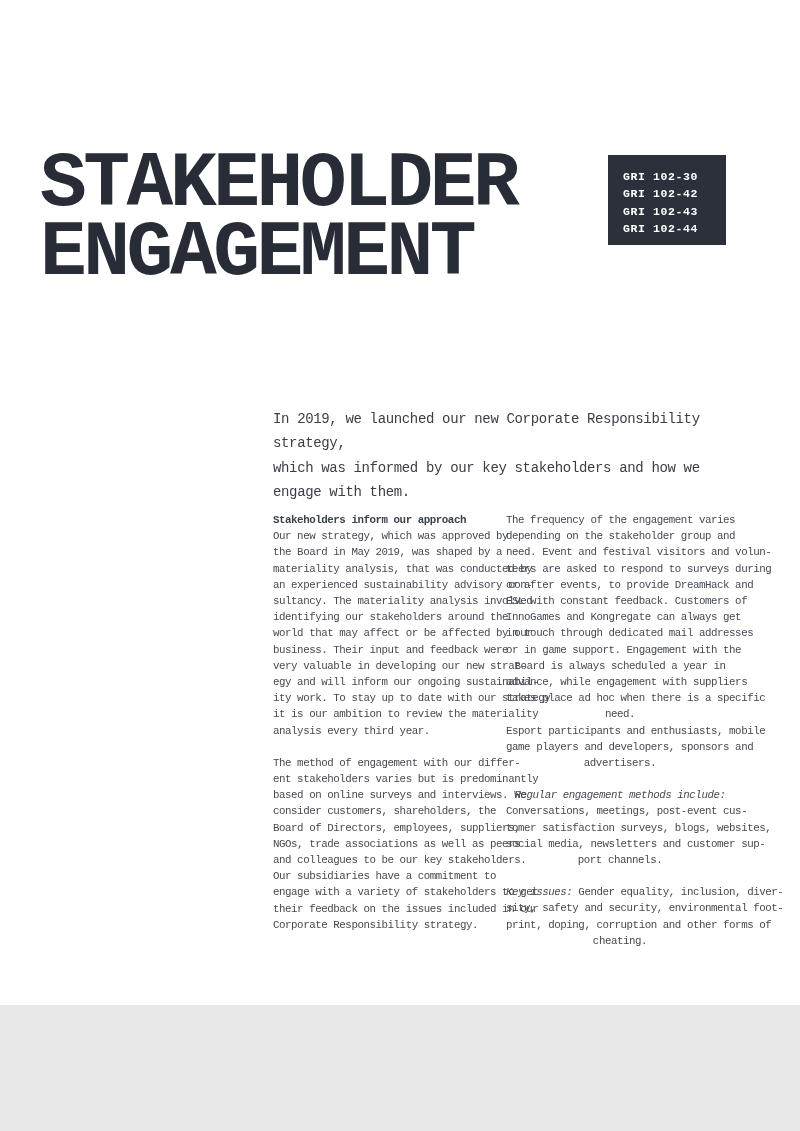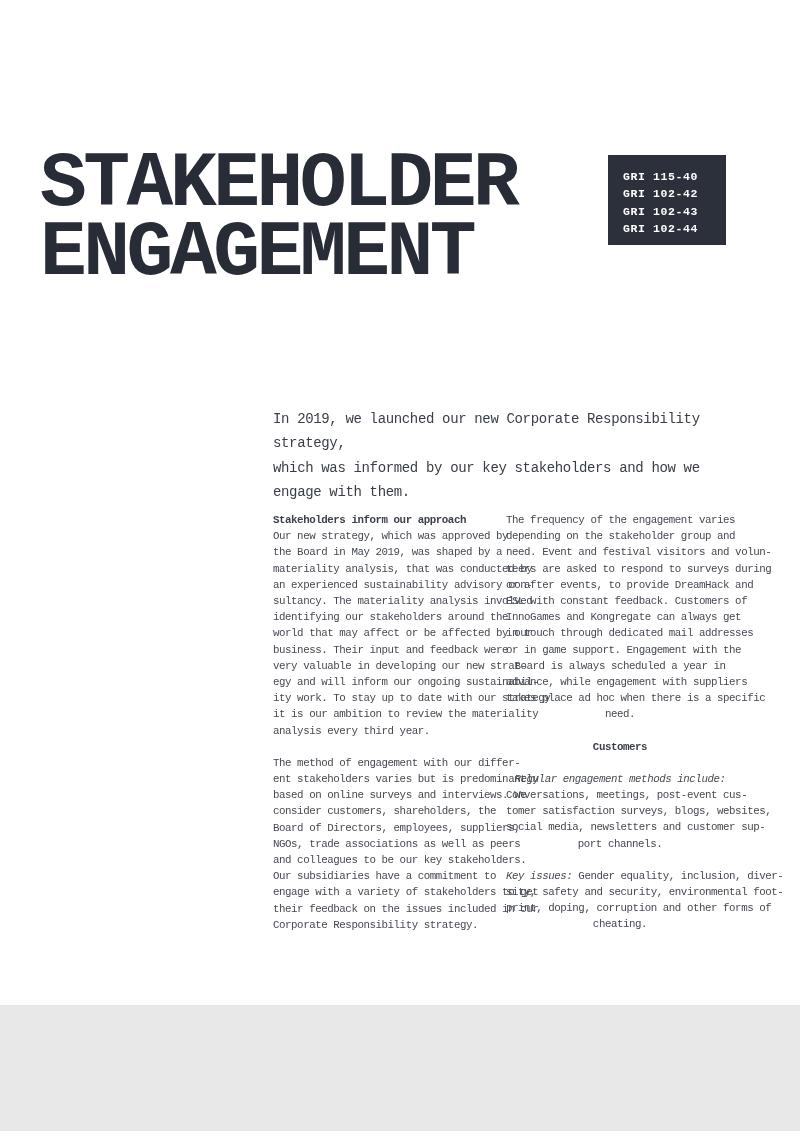--- a/index.html
+++ b/index.html
@@ -92,21 +92,21 @@
 </style>
 </head>
 <body>
 
 <div class="page">
 
   <h1 class="title">STAKEHOLDER
 ENGAGEMENT</h1>
 
   <div class="gri-box">
-    <div class="gri-line">GRI 115-40</div>
+    <div class="gri-line">GRI 102-30</div>
     <div class="gri-line">GRI 102-42</div>
     <div class="gri-line">GRI 102-43</div>
     <div class="gri-line">GRI 102-44</div>
   </div>
 
   <p class="intro">In 2019, we launched our new Corporate Responsibility strategy,
 which was informed by our key stakeholders and how we
 engage with them.</p>
 
   <div class="col col-left">
@@ -144,21 +144,23 @@
 teers are asked to respond to surveys during
 or after events, to provide DreamHack and
 ESL with constant feedback. Customers of
 InnoGames and Kongregate can always get
 in touch through dedicated mail addresses
 or in game support. Engagement with the
 Board is always scheduled a year in
 advance, while engagement with suppliers
 takes place ad hoc when there is a specific
 need.</div>
-    <div class="para-heading spaced">Customers</div>
+    <div class="body-text">Esport participants and enthusiasts, mobile
+game players and developers, sponsors and
+advertisers.</div>
     <div class="body-text spaced italic">Regular engagement methods include:</div>
     <div class="body-text">Conversations, meetings, post-event cus-
 tomer satisfaction surveys, blogs, websites,
 social media, newsletters and customer sup-
 port channels.</div>
     <div class="body-text spaced"><span class="italic">Key issues:</span><span> Gender equality, inclusion, diver-
 sity, safety and security, environmental foot-
 print, doping, corruption and other forms of
 cheating.</span></div>
   </div>

